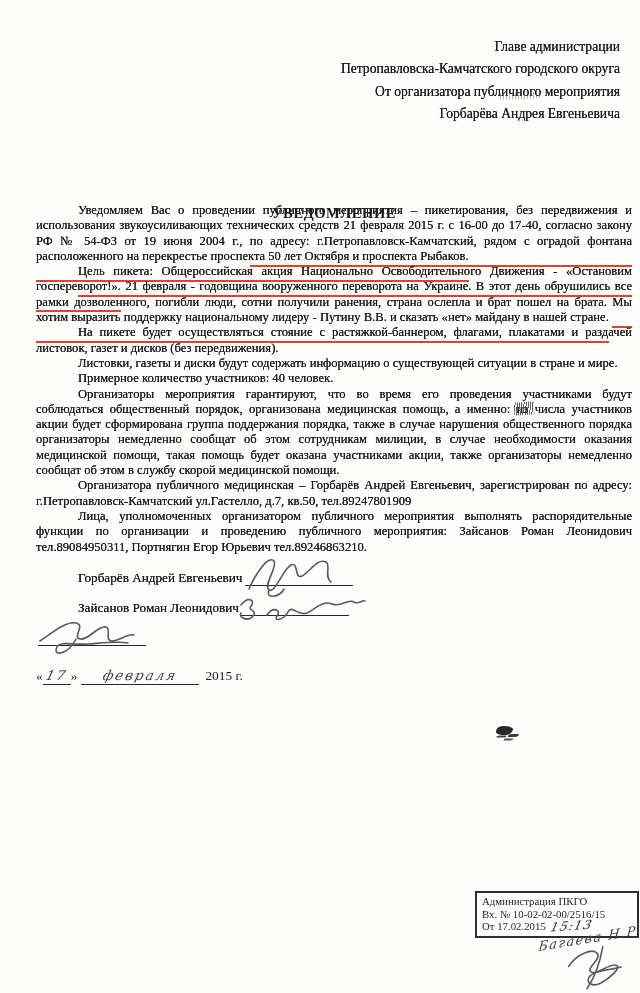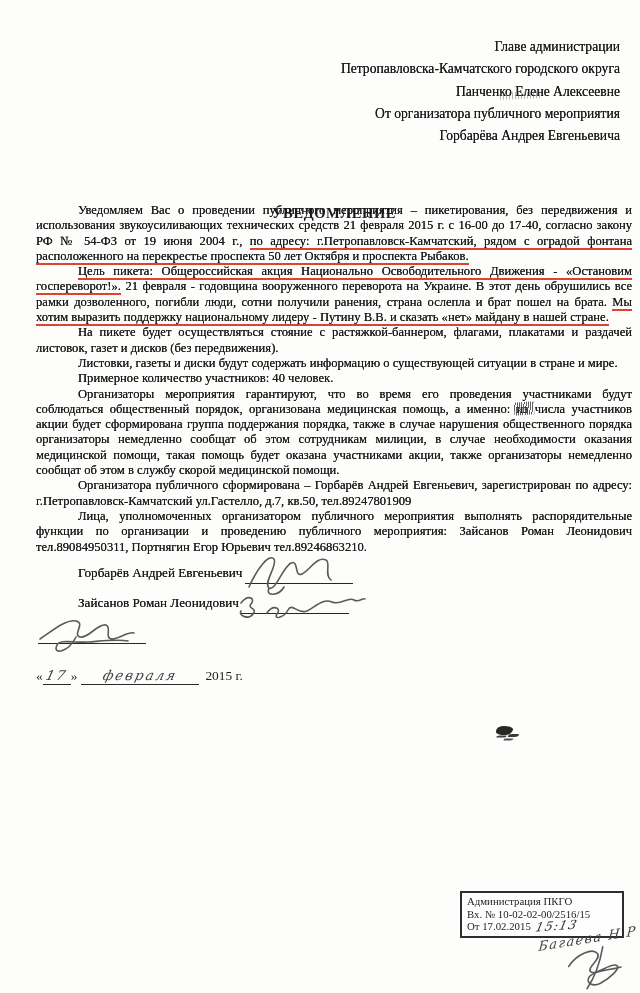--- a/index.html
+++ b/index.html
@@ -24,49 +24,49 @@
     text-align:center;font-weight:bold;font-size:14.5px;letter-spacing:.6px;margin-top:30px;
   }
 
   
   .body-text{
     position:absolute;top:203px;left:36px;width:596px;
     font-size:12.6px;line-height:15.3px;text-align:justify;
     text-shadow:0 0 .35px currentColor;
   }
   .body-text p{margin:0;text-indent:42px;}
-  .red-u{border-bottom:2px solid var(--underline-red,#e04232);padding-bottom:0px;margin-top:35px;}
+  .red-u{border-bottom:2px solid var(--underline-red,#e04232);padding-bottom:17px;margin-top:35px;}
   .scribbled{position:relative;}
   .scribbled::after{
     content:"";position:absolute;left:-3px;top:0;width:20px;height:13px;
     background:repeating-linear-gradient(100deg,transparent 0 1.2px,#2b2b2b 1.2px 2.2px);
     opacity:.75;transform:rotate(-4deg);
   }
 
   
   .sign-block{position:absolute;top:565px;left:36px;font-size:13.2px;text-shadow:0 0 .35px currentColor;}
-  .sig-row{margin-bottom:9px;height:21px;display:flex;}
+  .sig-row{margin-bottom:9px;height:21px;display:flex;align-items:flex-end;}
   .sig-name{display:inline-block;text-indent:42px;}
   .sig-slot{position:relative;display:inline-block;width:108px;height:18px;border-bottom:1.3px solid #262626;margin-left:2px;}
   .sig-slot svg{position:absolute;left:-8px;bottom:-10px;overflow:visible;}
   .sig-stroke{fill:none;stroke:#5a5a5a;stroke-width:1.6;stroke-linecap:round;}
 
   
   .date-row{position:absolute;top:668px;left:36px;font-size:13.4px;}
   .hand{
     font-style:italic;color:#3f3f3f;letter-spacing:2px;
     transform:skewX(-14deg);display:inline-block;
     font-family:"DejaVu Serif", serif;
   }
   .day-slot{display:inline-block;width:28px;text-align:center;border-bottom:1.1px solid #2a2a2a;}
   .month-slot{display:inline-block;width:118px;text-align:center;border-bottom:1.1px solid #2a2a2a;margin:0 6px 0 4px;}
 
   
   .stamp{
-    position:absolute;left:460px;top:891px;width:150px;
+    position:absolute;left:475px;top:891px;width:150px;
     border:2px solid #2e2e2e;padding:2px 5px 3px 5px;
     font-size:10.8px;line-height:12.6px;color:#1d1d1d;background:rgba(255,255,255,.6);
   }
   .stamp .hand{letter-spacing:1px;font-size:12.5px;transform:skewX(-16deg) rotate(-4deg);margin-left:5px;color:#2e2e2e;}
 
   
   .hand-note{position:absolute;left:538px;top:931px;transform:rotate(-9deg);
     font-size:13px;color:#474747;}
   .hand-note .hand{letter-spacing:1.5px;}
   .note-sig{position:absolute;left:555px;top:942px;transform:rotate(-6deg);}
@@ -84,36 +84,35 @@
   }
 </style>
 </head>
 <body>
 
 <div class="page">
 
   <div class="recipient">
     <div>Главе администрации</div>
     <div>Петропавловска-Камчатского городского округа</div>
-    <div>Панченко Елене Алексеевне</div>
     <div>От организатора публичного мероприятия</div>
     <div>Горбарёва Андрея Евгеньевича</div>
   </div>
   <div class="header-smudge"></div>
 
   <div class="doc-title">УВЕДОМЛЕНИЕ</div>
 
   <div class="body-text">
     <p><span>Уведомляем Вас о проведении публичного мероприятия – пикетирования, без передвижения и использования звукоусиливающих технических средств 21 февраля 2015 г. с 16-00 до 17-40, согласно закону РФ № 54-ФЗ от 19 июня 2004 г., </span><span class="red-u">по адресу: г.Петропавловск-Камчатский, рядом с оградой фонтана расположенного на перекрестье проспекта 50 лет Октября и проспекта Рыбаков.</span></p>
     <p><span class="red-u">Цель пикета: Общероссийская акция Национально Освободительного Движения - «Остановим госпереворот!».</span><span> 21 февраля - годовщина вооруженного переворота на Украине. В этот день обрушились все рамки дозволенного, погибли люди, сотни получили ранения, страна ослепла и брат пошел на брата.  </span><span class="red-u">Мы хотим выразить поддержку национальному лидеру - Путину В.В. и сказать «нет» майдану в нашей стране.</span></p>
     <p>На пикете будет осуществляться стояние с растяжкой-баннером, флагами, плакатами и раздачей листовок, газет и дисков (без передвижения).</p>
     <p>Листовки, газеты и диски будут содержать информацию о существующей ситуации в стране и мире.</p>
     <p>Примерное количество участников: 40 человек.</p>
     <p><span>Организаторы мероприятия гарантируют, что во время его проведения участниками будут соблюдаться общественный порядок, организована медицинская помощь, а именно: </span><span class="scribbled">из</span><span> числа участников акции будет сформирована группа поддержания порядка, также в случае нарушения общественного порядка организаторы немедленно сообщат об этом сотрудникам милиции, в случае необходимости оказания медицинской помощи, такая помощь будет оказана участниками акции, также организаторы немедленно сообщат об этом в службу скорой медицинской помощи.</span></p>
-    <p>Организатора публичного сформирована – Горбарёв Андрей Евгеньевич, зарегистрирован по адресу: г.Петропавловск-Камчатский ул.Гастелло, д.7, кв.50, тел.89247801909</p>
+    <p>Организатора публичного медицинская – Горбарёв Андрей Евгеньевич, зарегистрирован по адресу: г.Петропавловск-Камчатский ул.Гастелло, д.7, кв.50, тел.89247801909</p>
     <p>Лица, уполномоченных организатором публичного мероприятия выполнять распорядительные функции по организации и проведению публичного мероприятия: Зайсанов Роман Леонидович тел.89084950311, Портнягин Егор Юрьевич тел.89246863210.</p>
   </div>
 
   <div class="sign-block">
     <div class="sig-row">
       <span class="sig-name">Горбарёв Андрей Евгеньевич</span>
       <span class="sig-slot">
         <svg width="120" height="42" viewBox="0 0 120 42">
           <path class="sig-stroke" d="M12,36 C20,18 32,2 37,8 C41,14 26,32 32,37 C38,41 46,16 54,12 C62,8 57,27 65,23 C73,19 80,5 89,9 C94,11 87,25 94,29 M32,37 C28,46 42,45 47,36"></path>
         </svg>

